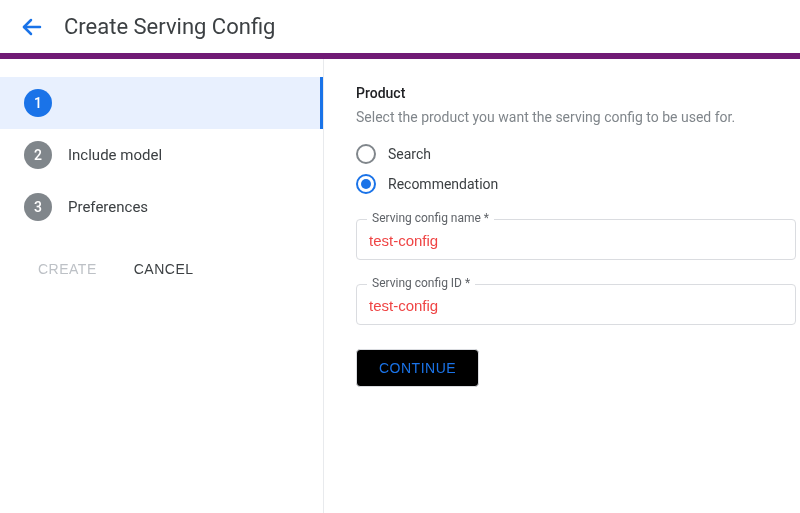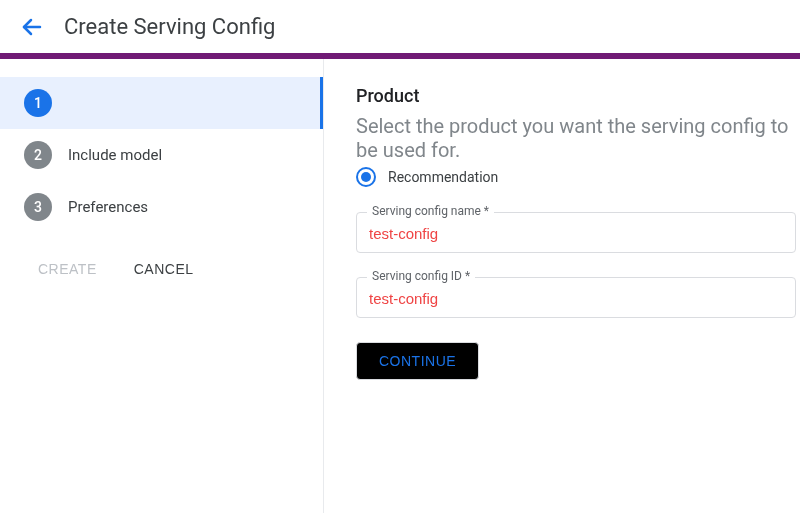--- a/index.html
+++ b/index.html
@@ -13,22 +13,22 @@
     .step.active { background: #e8f0fe; border-right: 3px solid #1a73e8; }
     .step-circle { width: 28px; height: 28px; border-radius: 50%; display: flex; align-items: center; justify-content: center; color: #fff; font-size: 14px; font-weight: 500; margin-right: 16px; }
     .step.active .step-circle { background: #1a73e8; }
     .step:not(.active) .step-circle { background: #80868b; }
     .step-label { font-size: 15px; color: #3c4043; }
     .sidebar-actions { display: flex; padding: 28px 0 0 38px; gap: 37px; }
     .sidebar-btn { background: none; border: none; font-size: 14px; font-weight: 500; letter-spacing: 0.5px; cursor: pointer; text-transform: uppercase; }
     .sidebar-btn.muted { color: #bdc1c6; cursor: default; }
     .sidebar-btn.normal { color: #3c4043; }
     .main { flex: 1; padding: 26px 0 0 32px; }
-    .section-title { font-size: 18px; font-weight: 500; color: #202124; margin-bottom: 8px; }
-    .section-desc { font-size: 20px; color: #80868b; }
+    .section-title { font-size: 14px; font-weight: 500; color: #202124; margin-bottom: 8px; }
+    .section-desc { font-size: 14px; color: #80868b; margin-bottom: 14px; }
     .radio-group { margin-bottom: 20px; }
     .radio-row { display: flex; align-items: center; padding: 5px 0; cursor: pointer; }
     .radio-outer { width: 20px; height: 20px; border-radius: 50%; border: 2px solid #80868b; display: flex; align-items: center; justify-content: center; margin-right: 12px; flex-shrink: 0; }
     .radio-row.selected .radio-outer { border-color: #1a73e8; }
     .radio-inner { width: 10px; height: 10px; border-radius: 50%; background: #1a73e8; display: none; }
     .radio-row.selected .radio-inner { display: block; }
     .radio-label { font-size: 14px; color: #3c4043; }
     .field-wrap { position: relative; margin-bottom: 24px; border: 1px solid #dadce0; border-radius: 4px; padding: 8px 12px 10px 12px; max-width: 440px; }
     .field-label { position: absolute; top: -9px; left: 10px; background: #fff; padding: 0 5px; font-size: 12px; color: #5f6368; }
     .field-input { border: none; outline: none; width: 100%; font-size: 15px; color: #ef4444; background: transparent; padding-top: 4px; }
@@ -64,20 +64,24 @@
       <button class="sidebar-btn muted">Create</button>
       <button class="sidebar-btn normal">Cancel</button>
     </div>
   </div>
 
   <div class="main">
     <div class="section-title">Product</div>
     <div class="section-desc">Select the product you want the serving config to be used for.</div>
 
     <div class="radio-group">
+      <div class="radio-row">
+        <div class="radio-outer"></div>
+        <div class="radio-label">Search</div>
+      </div>
       <div class="radio-row selected">
         <div class="radio-outer">
             <div class="radio-inner"></div>
           </div>
         <div class="radio-label">Recommendation</div>
       </div>
     </div>
 
     <div class="field-wrap">
       <div class="field-label">Serving config name *</div>

